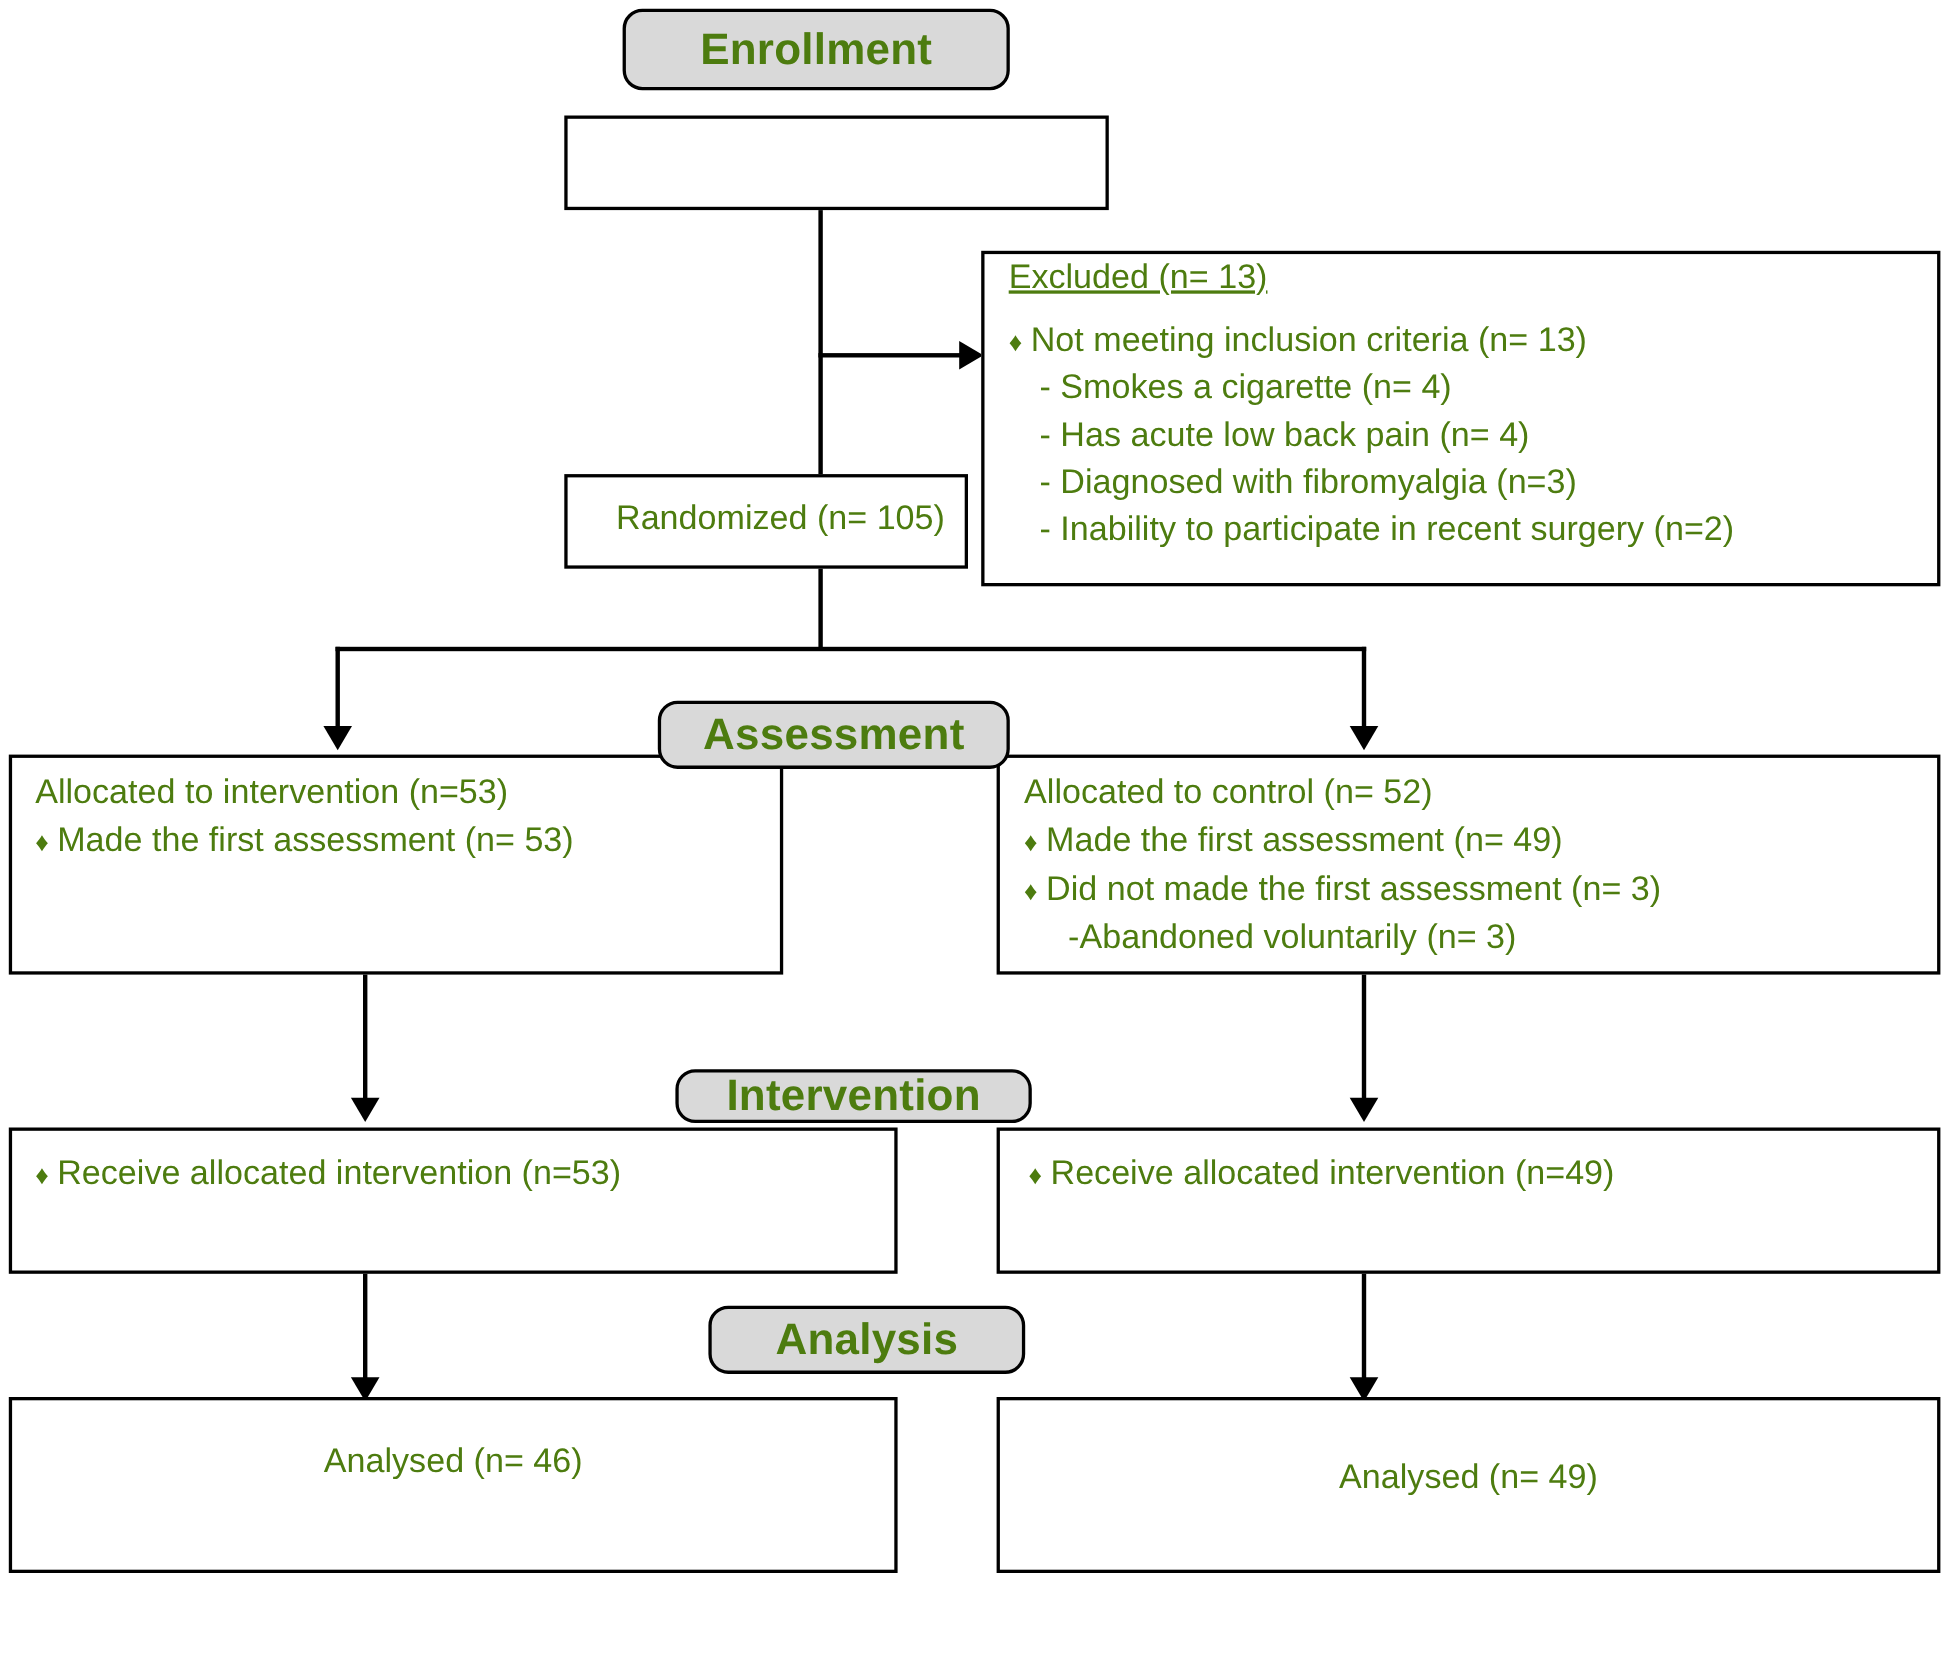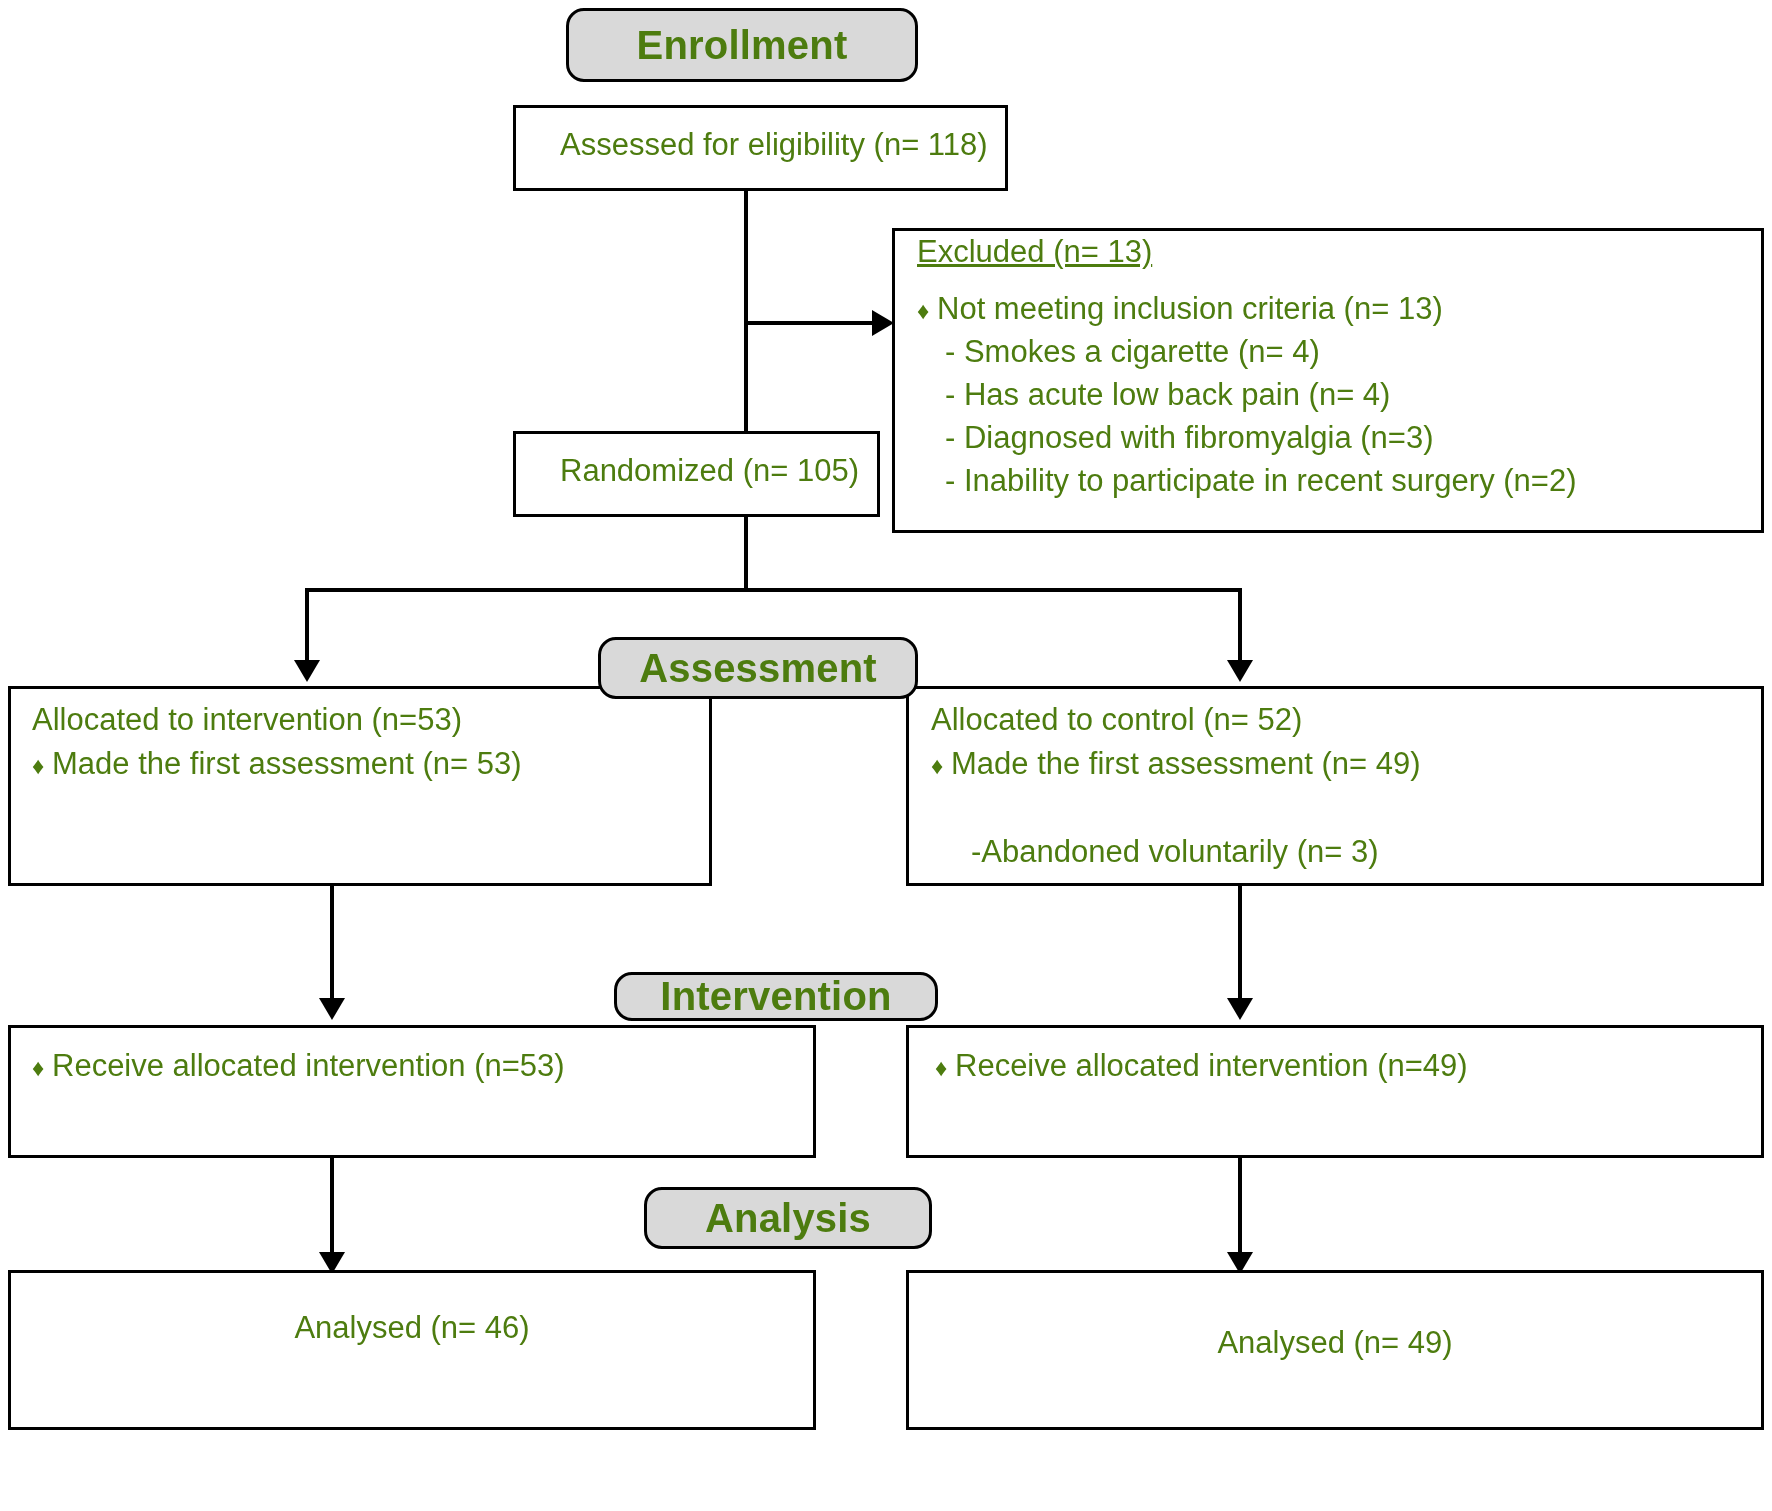--- a/index.html
+++ b/index.html
@@ -91,21 +91,20 @@
 </head>
 <body>
 
 <div id="canvas">
 
   <div class="stage-badge" style="left:566px; top:8px; width:352px; height:74px;">
     <span>Enrollment</span>
   </div>
 
   <div class="box" style="left:513px; top:105px; width:495px; height:86px;"></div>
-  <div class="txt" style="left:560px; top:129px; width:420px;">Assessed for eligibility (n= 118)</div>
 
   <div class="vline" style="left:744px; top:191px; height:245px;"></div>
 
   <div class="hline" style="left:744px; top:321px; width:130px;"></div>
   <div class="arrow-right" style="left:872px; top:310px;"></div>
 
   <div class="box" style="left:892px; top:228px; width:872px; height:305px;"></div>
   <div class="txt" style="left:917px; top:236px;text-decoration:underline;">Excluded (n= 13)</div>
   <div class="bullet-line" style="left:917px; top:293px;">
     <span class="dia">♦</span><span>Not meeting inclusion criteria (n= 13)</span>
@@ -135,20 +134,23 @@
   <div class="txt" style="left:32px; top:704px;">Allocated to intervention (n=53)</div>
   <div class="bullet-line" style="left:32px; top:748px;">
     <span class="dia">♦</span><span>Made the first assessment (n= 53)</span>
   </div>
 
   <div class="box" style="left:906px; top:686px; width:858px; height:200px;"></div>
   <div class="txt" style="left:931px; top:704px;">Allocated to control (n= 52)</div>
   <div class="bullet-line" style="left:931px; top:748px;">
     <span class="dia">♦</span><span>Made the first assessment (n= 49)</span>
   </div>
+  <div class="bullet-line" style="left:931px; top:792px;">
+    <span class="dia">♦</span><span>Did not made the first assessment (n= 3)</span>
+  </div>
   <div class="txt" style="left:971px; top:836px;">-Abandoned voluntarily (n= 3)</div>
 
   <div class="vline" style="left:330px; top:886px; height:118px;"></div>
   <div class="arrow-down" style="left:319px; top:998px;"></div>
 
   <div class="vline" style="left:1238px; top:886px; height:118px;"></div>
   <div class="arrow-down" style="left:1227px; top:998px;"></div>
 
   <div class="stage-badge" style="left:614px; top:972px; width:324px; height:49px;">
     <span>Intervention</span>

